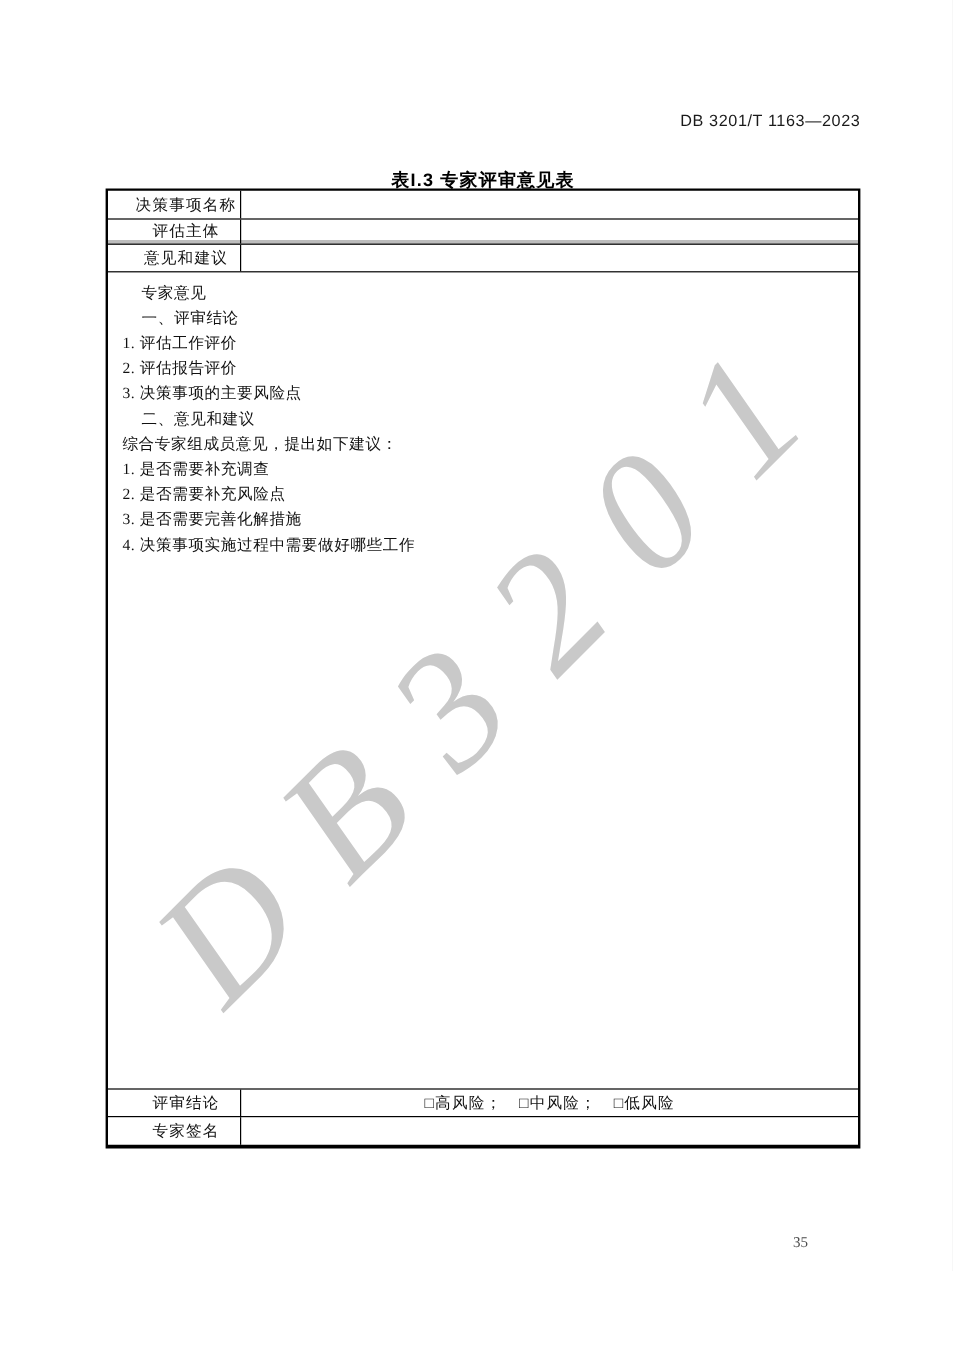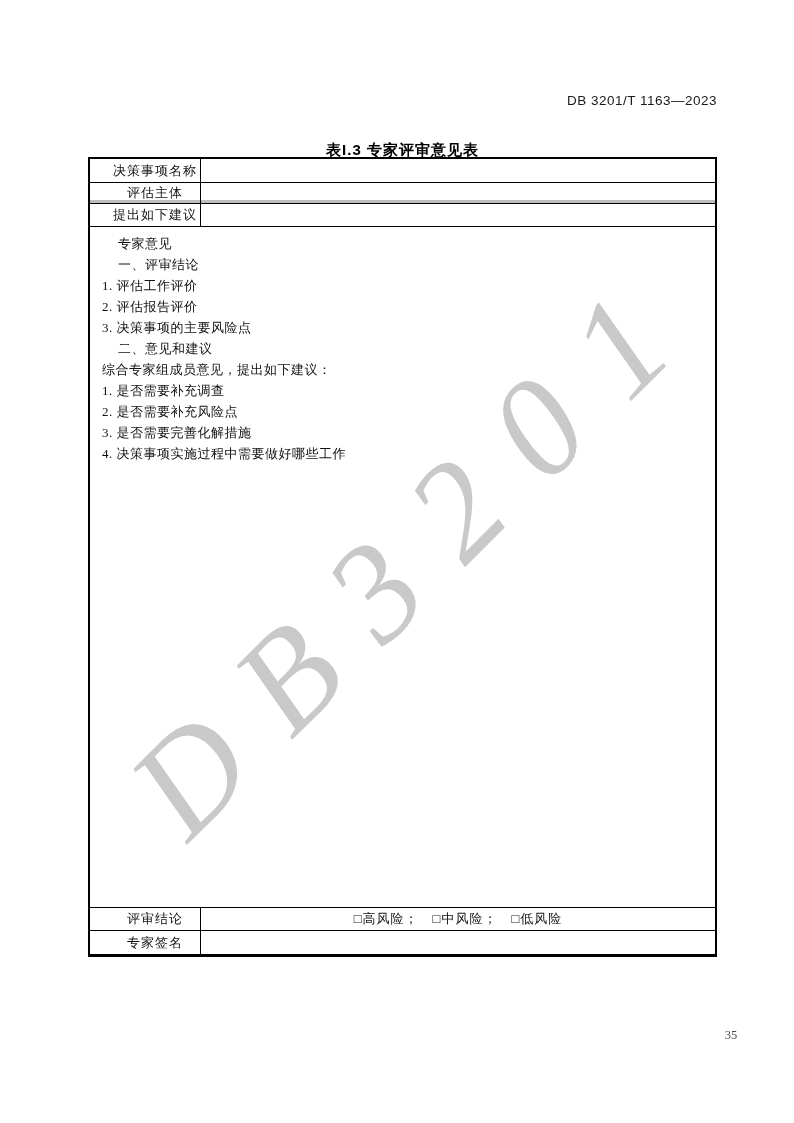--- a/index.html
+++ b/index.html
@@ -80,21 +80,21 @@
   .big-cell {
     height:680px;
     box-sizing:border-box;
     padding-top:6px;
   }
   .op-line { height:21px; line-height:21px; letter-spacing:0.5px; }
   .op-line.heading, .op-line.section { padding-left:28px; }
   .op-line.item { padding-left:12px; }
   .page-number {
     position:absolute;
-    left:696px; top:1028px; width:70px;
+    left:632px; top:1028px; width:70px;
     text-align:center;
     font-size:12.5px;
     color:#4a4a4a;
     z-index:2;
   }
 </style>
 </head>
 <body>
 
 <div class="page">
@@ -111,21 +111,21 @@
       <div class="t-label h23">决策事项名称</div>
       <div class="t-value h23"></div>
     </div>
 
     <div class="t-row">
       <div class="t-label h20">评估主体</div>
       <div class="t-value h20"></div>
     </div>
 
     <div class="t-row gray-band">
-      <div class="t-label h22">提出如下建议</div>
+      <div class="t-label h22">意见和建议</div>
       <div class="t-value h22"></div>
     </div>
 
     <div class="t-row">
       <div class="big-cell" style="grid-column:1 / -1;">
         <div class="op-line heading">专家意见</div>
         <div class="op-line section">一、评审结论</div>
         <div class="op-line item">1. 评估工作评价</div>
         <div class="op-line item">2. 评估报告评价</div>
         <div class="op-line item">3. 决策事项的主要风险点</div>

